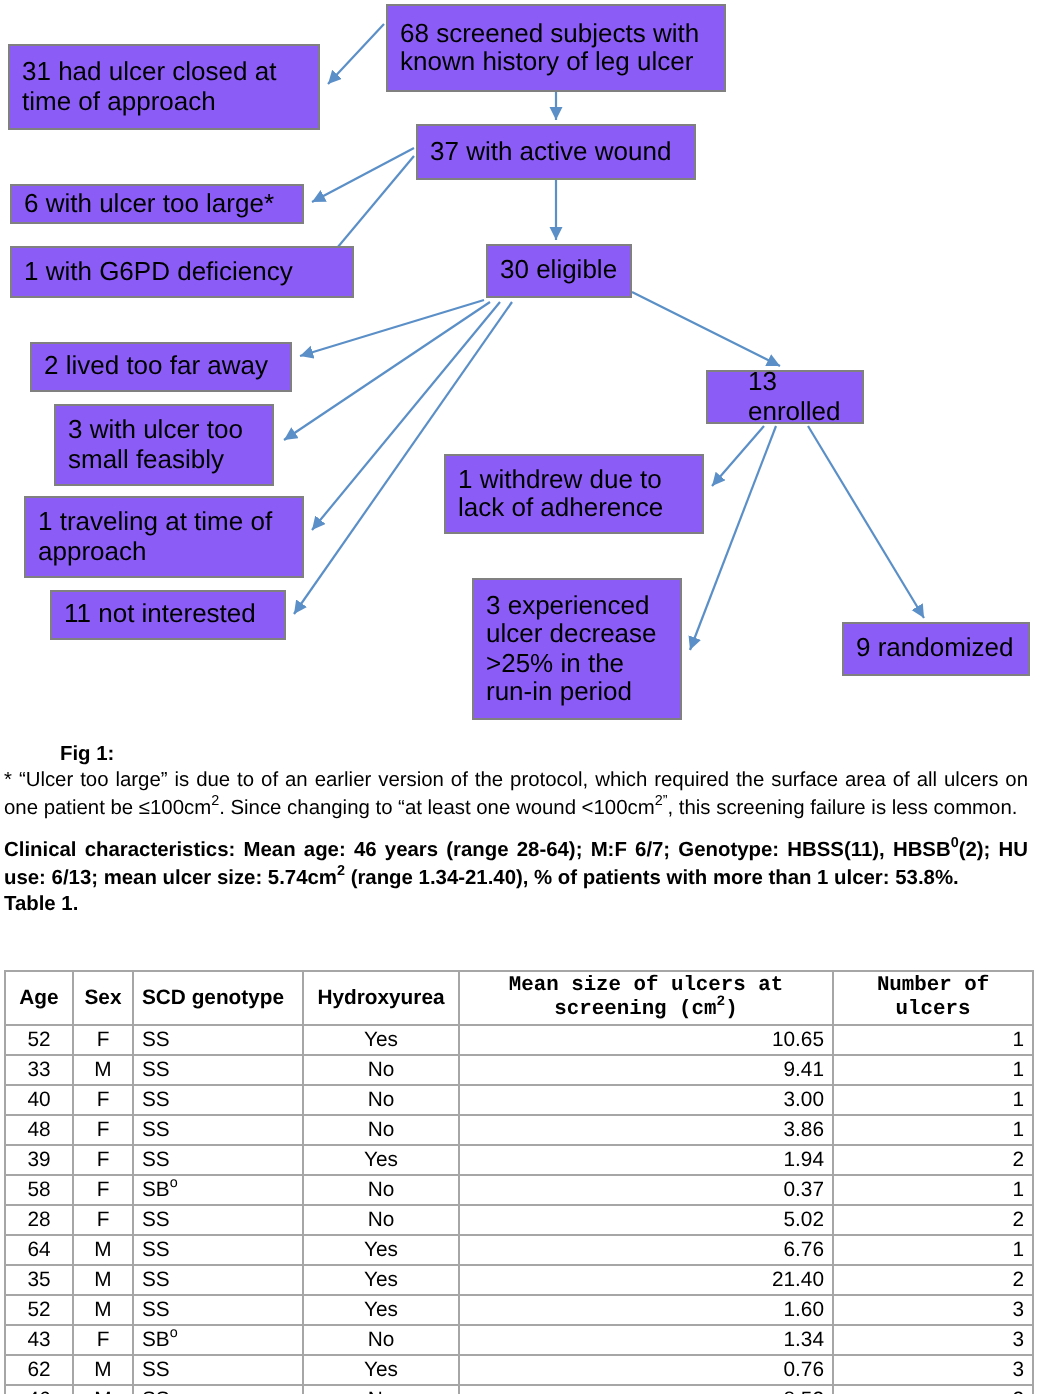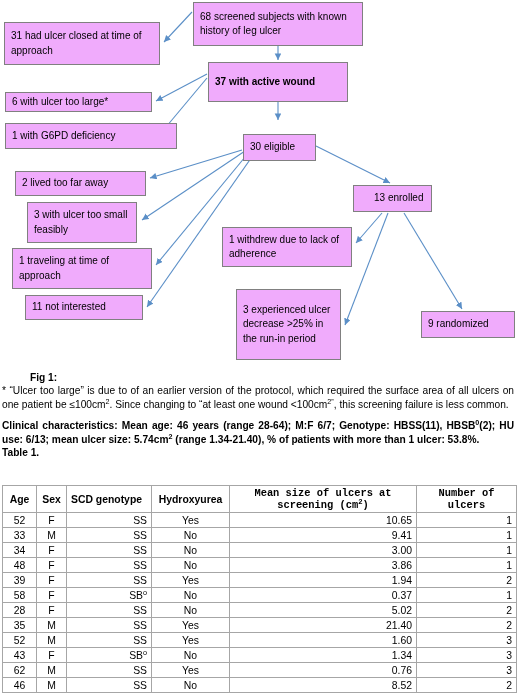--- a/index.html
+++ b/index.html
@@ -29,22 +29,22 @@
     left: 0;
     top: 0;
     width: 520px;
     height: 370px;
     pointer-events: none;
   }
   .fc-box {
     position: absolute;
     box-sizing: border-box;
     border: 1px solid #808080;
-    background: #f0abfc;
-    font-size: 10px;
+    background: #8b5cf6;
+    font-size: 13px;
     line-height: 14.5px;
     color: #000000;
     padding: 3px 5px 3px 6px;
     display: flex;
     align-items: center;
     white-space: pre-line;
   }
 
   
   #caption {
@@ -91,21 +91,21 @@
     box-sizing: border-box;
   }
   #data-table thead th {
     font-weight: bold;
     text-align: center;
   }
   #data-table th.col-genotype { text-align: left; }
   #data-table th.col-mean, #data-table th.col-num { text-align: center; font-family: Liberation Mono, monospace; }
   #data-table td.c-age { text-align: center; width: 34px; }
   #data-table td.c-sex { text-align: center; width: 30px; }
-  #data-table td.c-gen { text-align: right; width: 85px; }
+  #data-table td.c-gen { text-align: left; width: 85px; }
   #data-table td.c-hu  { text-align: center; width: 78px; }
   #data-table td.c-mean{ text-align: right; }
   #data-table td.c-num { text-align: right; width: 100px; }
   #data-table th.col-age { width: 34px; }
   #data-table th.col-sex { width: 30px; }
   #data-table th.col-genotype { width: 85px; }
   #data-table th.col-hu { width: 78px; margin-left: 11px; }
   #data-table th.col-num { width: 100px; }
 </style>
 </head>
@@ -129,24 +129,24 @@
       <line x1="250" y1="151" x2="156" y2="265"></line>
       <line x1="256" y1="151" x2="147" y2="307"></line>
       <line x1="316" y1="146" x2="390" y2="183"></line>
       <line x1="382" y1="213" x2="356" y2="243"></line>
       <line x1="388" y1="213" x2="345" y2="325"></line>
       <line x1="404" y1="213" x2="462" y2="309"></line>
     </g>
   </svg>
 <div class="fc-box" style="left: 193px; top: 2px; width: 170px; height: 44px;">68 screened subjects with known history of leg ulcer</div>
     <div class="fc-box" style="left: 4px; top: 22px; width: 156px; height: 43px;">31 had ulcer closed at time of approach</div>
-    <div class="fc-box" style="left: 208px; top: 62px; width: 140px; height: 40px; font-weight: bold;">37 with active wound</div>
+    <div class="fc-box" style="left: 208px; top: 62px; width: 140px; height: 28px;">37 with active wound</div>
     <div class="fc-box" style="left: 5px; top: 92px; width: 147px; height: 20px;">6 with ulcer too large*</div>
     <div class="fc-box" style="left: 5px; top: 123px; width: 172px; height: 26px;">1 with G6PD deficiency</div>
-    <div class="fc-box" style="left: 243px; top: 134px; width: 73px; height: 27px;">30 eligible</div>
+    <div class="fc-box" style="left: 243px; top: 122px; width: 73px; height: 27px;">30 eligible</div>
     <div class="fc-box" style="left: 15px; top: 171px; width: 131px; height: 25px;">2 lived too far away</div>
     <div class="fc-box" style="left: 27px; top: 202px; width: 110px; height: 41px;">3 with ulcer too small feasibly</div>
     <div class="fc-box" style="left: 353px; top: 185px; width: 79px; height: 27px; padding-left: 20px;">13 enrolled</div>
     <div class="fc-box" style="left: 222px; top: 227px; width: 130px; height: 40px;">1 withdrew due to lack of adherence</div>
     <div class="fc-box" style="left: 12px; top: 248px; width: 140px; height: 41px;">1 traveling at time of approach</div>
     <div class="fc-box" style="left: 25px; top: 295px; width: 118px; height: 25px;">11 not interested</div>
     <div class="fc-box" style="left: 236px; top: 289px; width: 105px; height: 71px;">3 experienced ulcer decrease &gt;25% in the run-in period</div>
     <div class="fc-box" style="left: 421px; top: 311px; width: 94px; height: 27px;">9 randomized</div>
   </div>
 
@@ -179,21 +179,21 @@
       </tr>
       <tr>
         <td class="c-age">33</td>
         <td class="c-sex">M</td>
         <td class="c-gen"><span>SS</span><sup></sup></td>
         <td class="c-hu">No</td>
         <td class="c-mean">9.41</td>
         <td class="c-num">1</td>
       </tr>
       <tr>
-        <td class="c-age">34</td>
+        <td class="c-age">40</td>
         <td class="c-sex">F</td>
         <td class="c-gen"><span>SS</span><sup></sup></td>
         <td class="c-hu">No</td>
         <td class="c-mean">3.00</td>
         <td class="c-num">1</td>
       </tr>
       <tr>
         <td class="c-age">48</td>
         <td class="c-sex">F</td>
         <td class="c-gen"><span>SS</span><sup></sup></td>
@@ -217,20 +217,28 @@
         <td class="c-mean">0.37</td>
         <td class="c-num">1</td>
       </tr>
       <tr>
         <td class="c-age">28</td>
         <td class="c-sex">F</td>
         <td class="c-gen"><span>SS</span><sup></sup></td>
         <td class="c-hu">No</td>
         <td class="c-mean">5.02</td>
         <td class="c-num">2</td>
+      </tr>
+      <tr>
+        <td class="c-age">64</td>
+        <td class="c-sex">M</td>
+        <td class="c-gen"><span>SS</span><sup></sup></td>
+        <td class="c-hu">Yes</td>
+        <td class="c-mean">6.76</td>
+        <td class="c-num">1</td>
       </tr>
       <tr>
         <td class="c-age">35</td>
         <td class="c-sex">M</td>
         <td class="c-gen"><span>SS</span><sup></sup></td>
         <td class="c-hu">Yes</td>
         <td class="c-mean">21.40</td>
         <td class="c-num">2</td>
       </tr>
       <tr>

